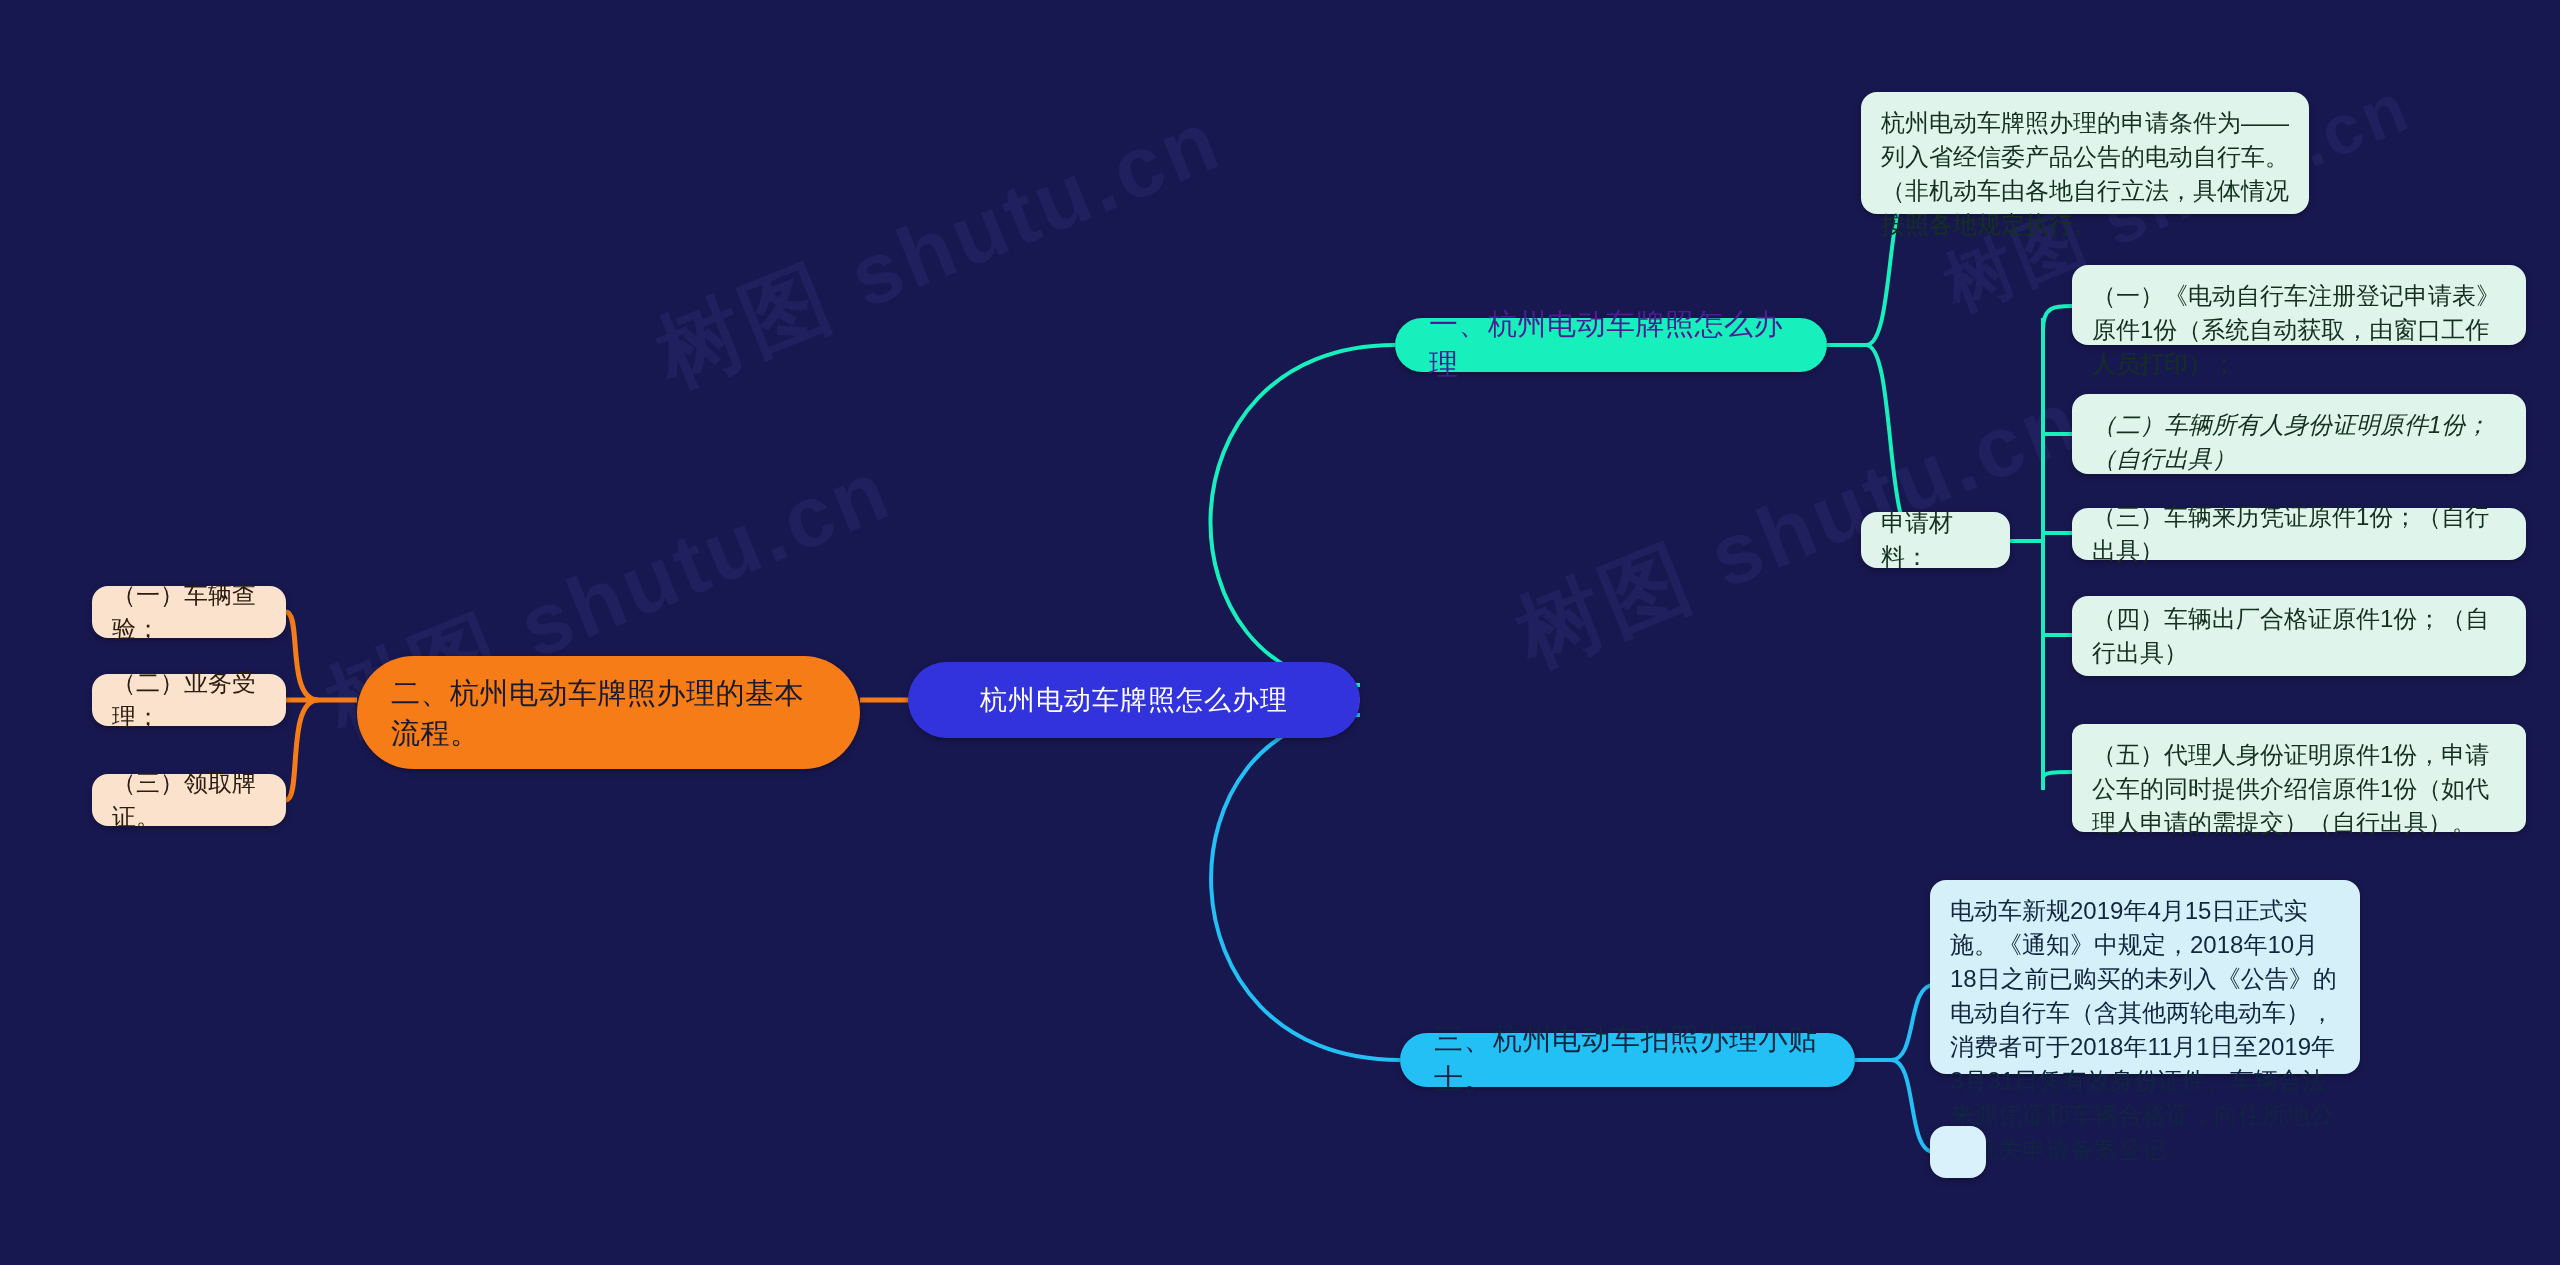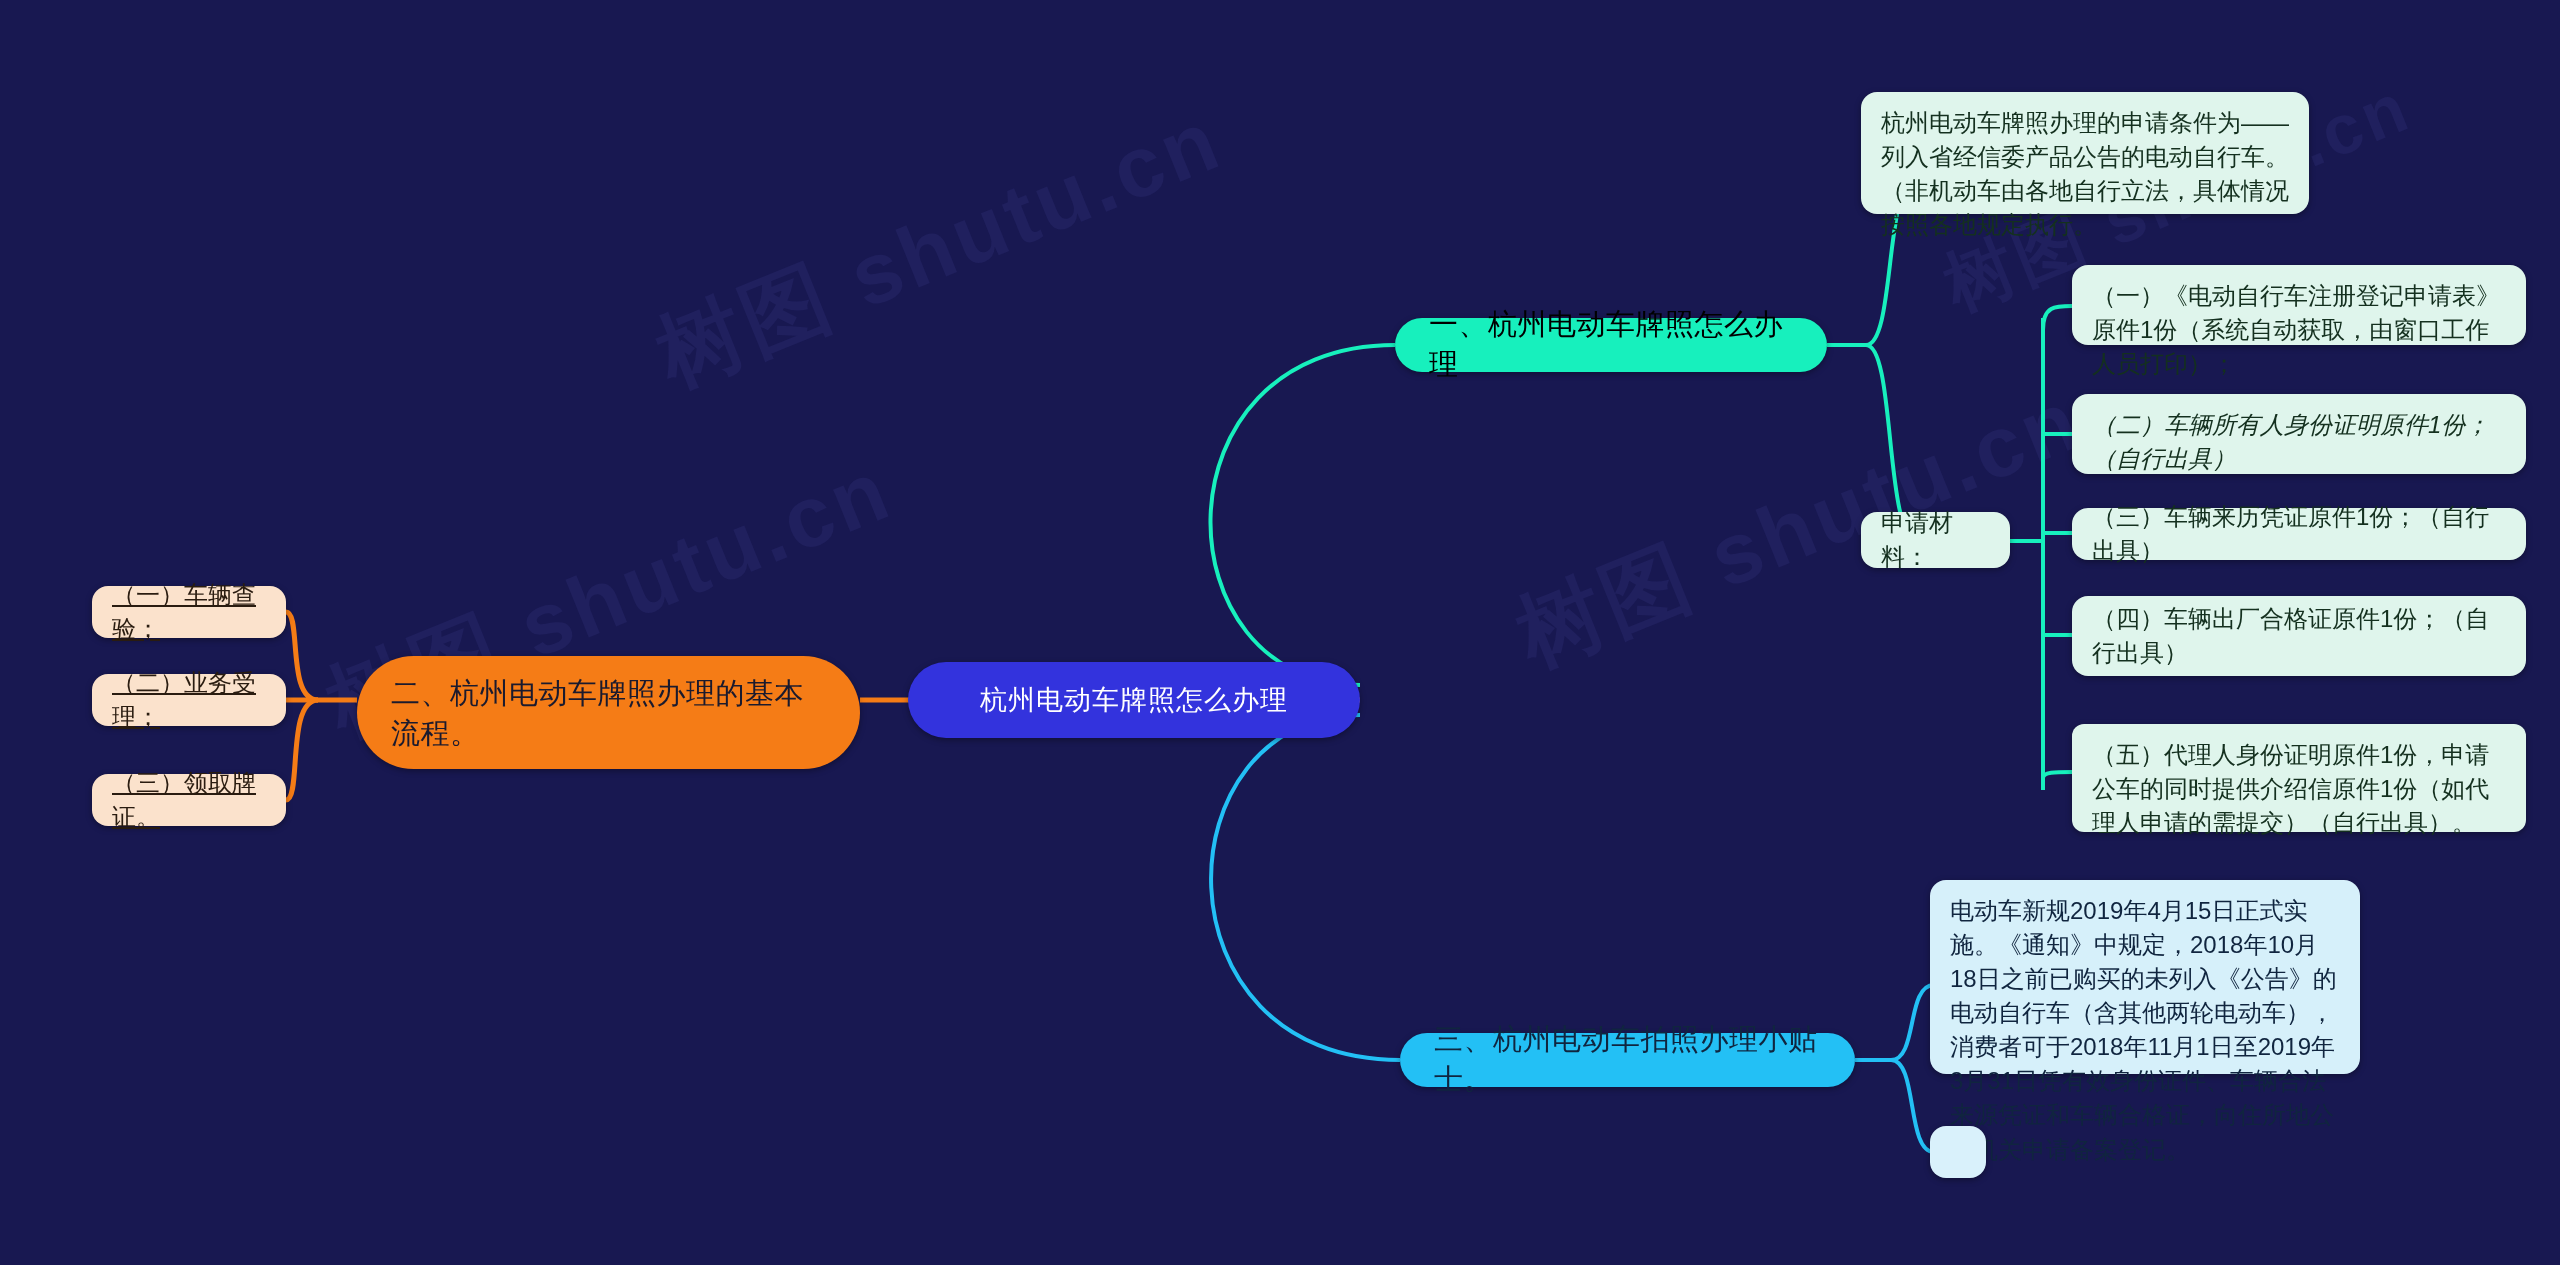--- a/index.html
+++ b/index.html
@@ -65,39 +65,39 @@
     background: #3333dd;
     color: #ffffff;
     font-size: 27px;
     padding: 22px 46px;
     justify-content: center;
     letter-spacing: 1px;
   }
 
   .node-branch {
     border-radius: 999px;
-    color: #000000;
+    color: #4c1d95;
     font-size: 29px;
     padding: 16px 34px;
     letter-spacing: 0.5px;
   }
   .node-branch.c-green { background: #17f0bd; }
   .node-branch.c-orange { background: #f57c16; color: #1a1a2e; }
   .node-branch.c-blue  { background: #23c0f5; color: #10253f; }
 
   .node-leaf {
     font-size: 24px;
     line-height: 1.42;
     padding: 14px 20px;
     color: #13321f;
     border-radius: 16px;
   }
   .node-leaf.l-mint  { background: #dff5ec; color: #14301f; }
   .node-leaf.l-sky   { background: #d6f0fa; color: #10253f; }
-  .node-leaf.l-peach { background: #fbe2cc; color: #2a1c10; text-decoration: underline; }
+  .node-leaf.l-peach { background: #fbe2cc; color: #2a1c10; }
   .node-leaf.l-empty { background: #d9f1fb; }
 
   .node-leaf .txt { display: block; width: 100%; }
 </style>
 </head>
 <body>
 
 <div id="canvas">
 
   <div class="wm wm-1">树图 shutu.cn</div>

